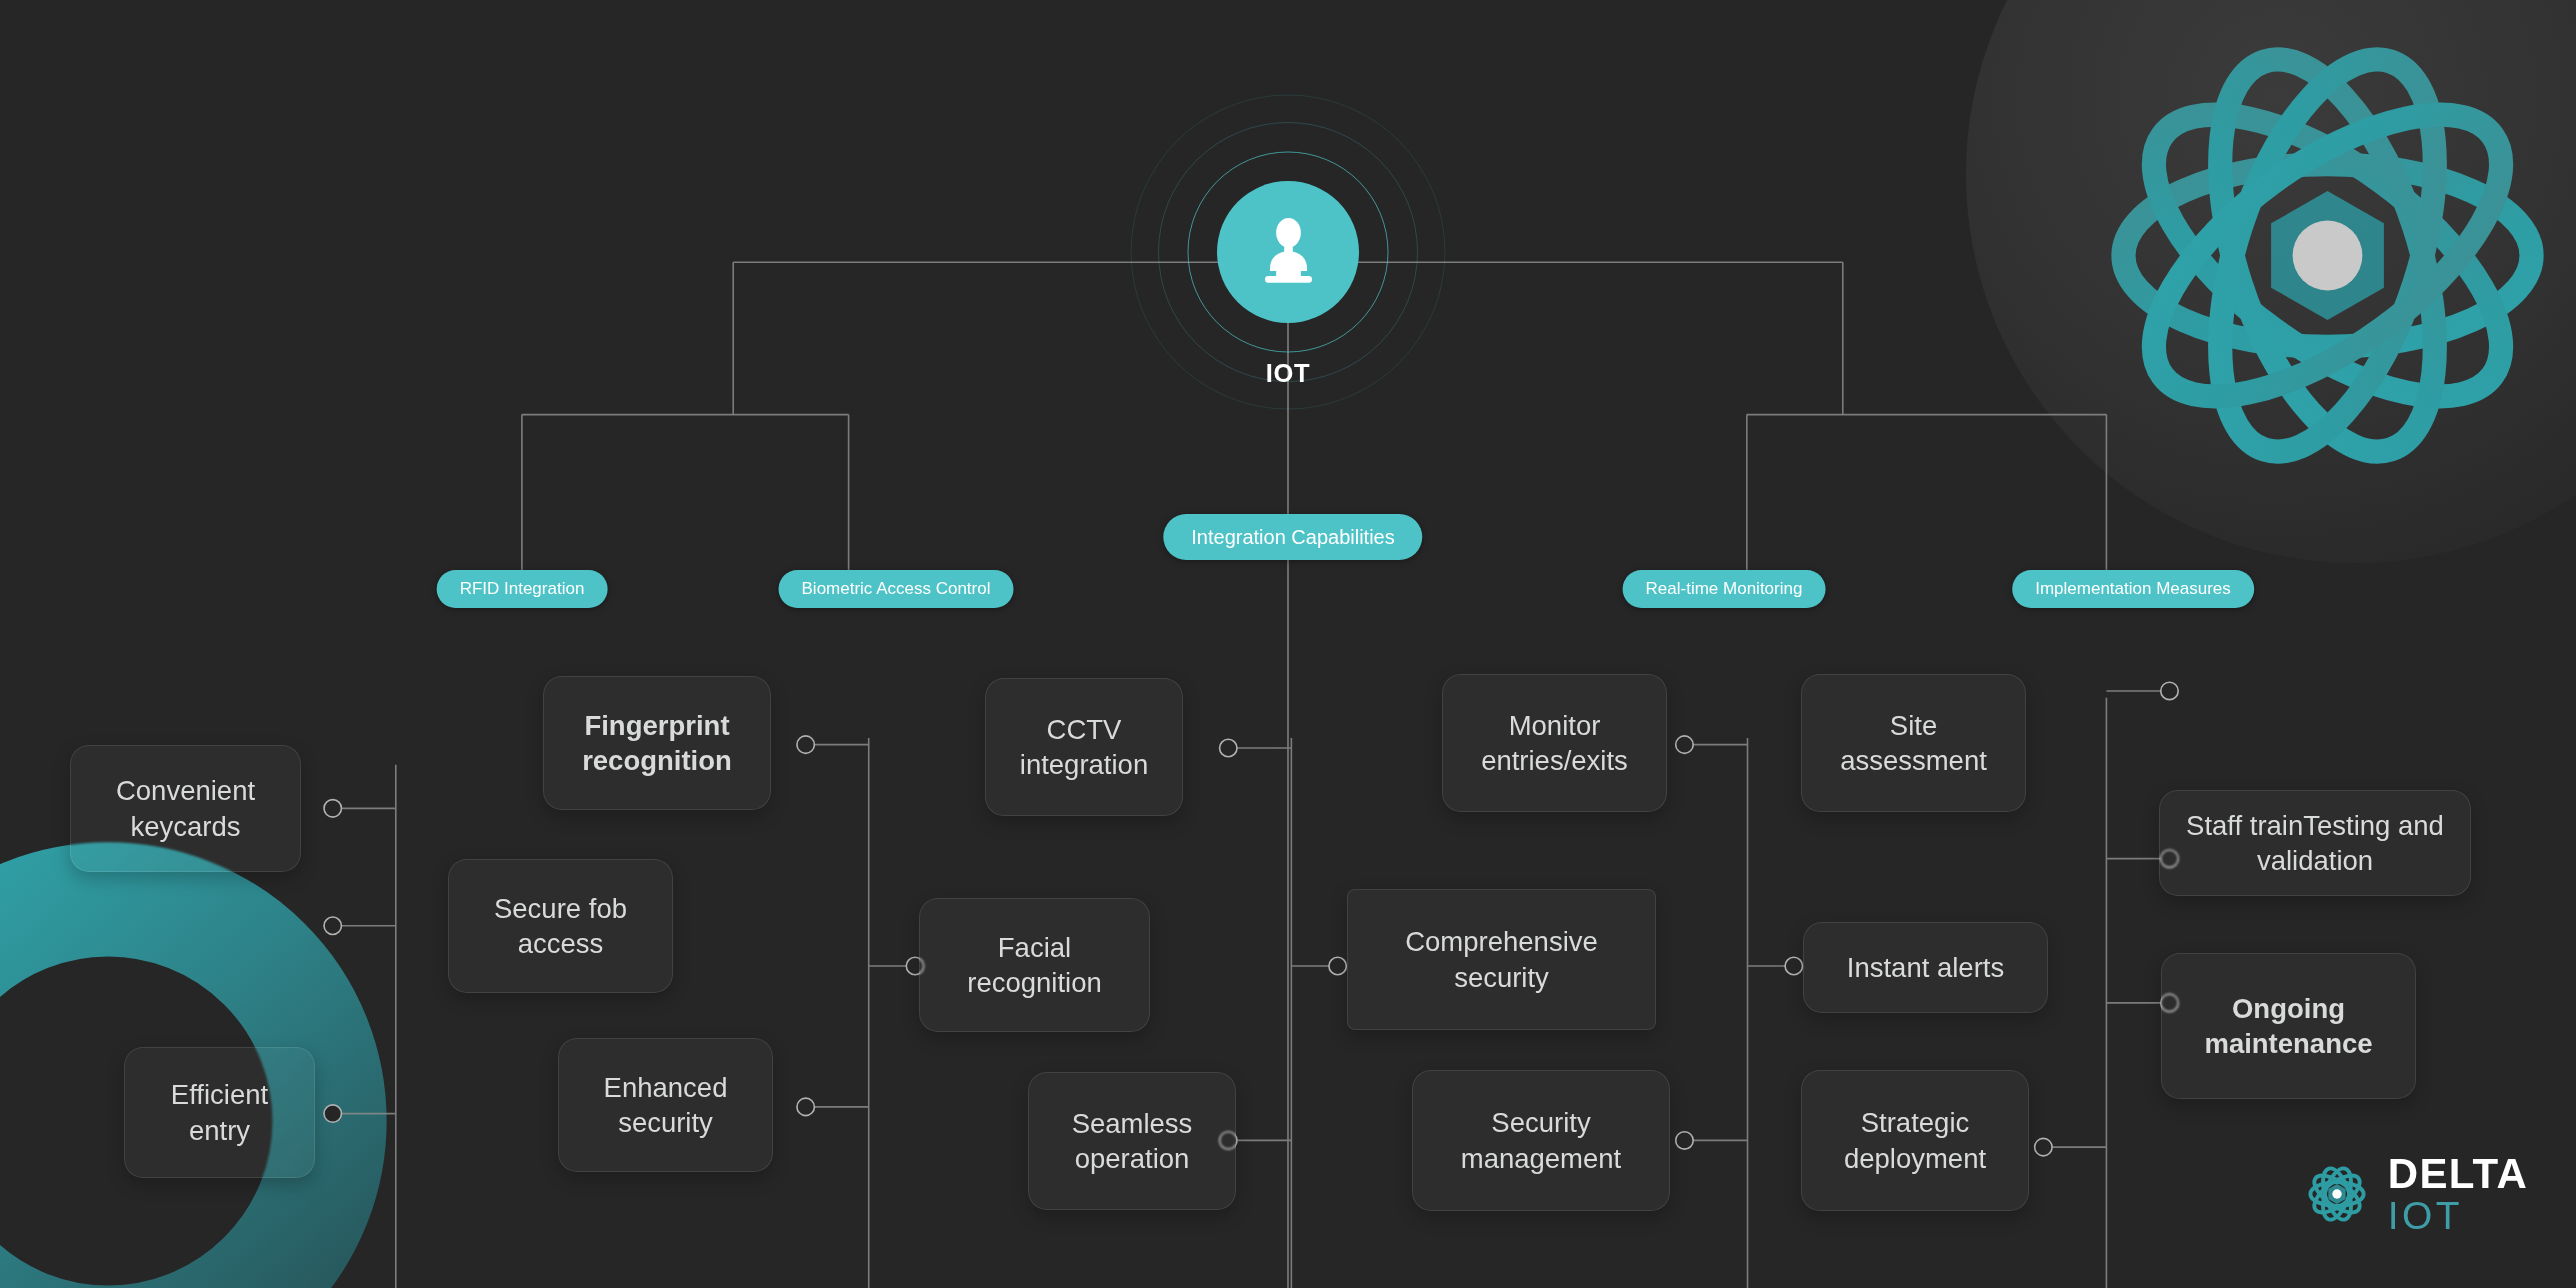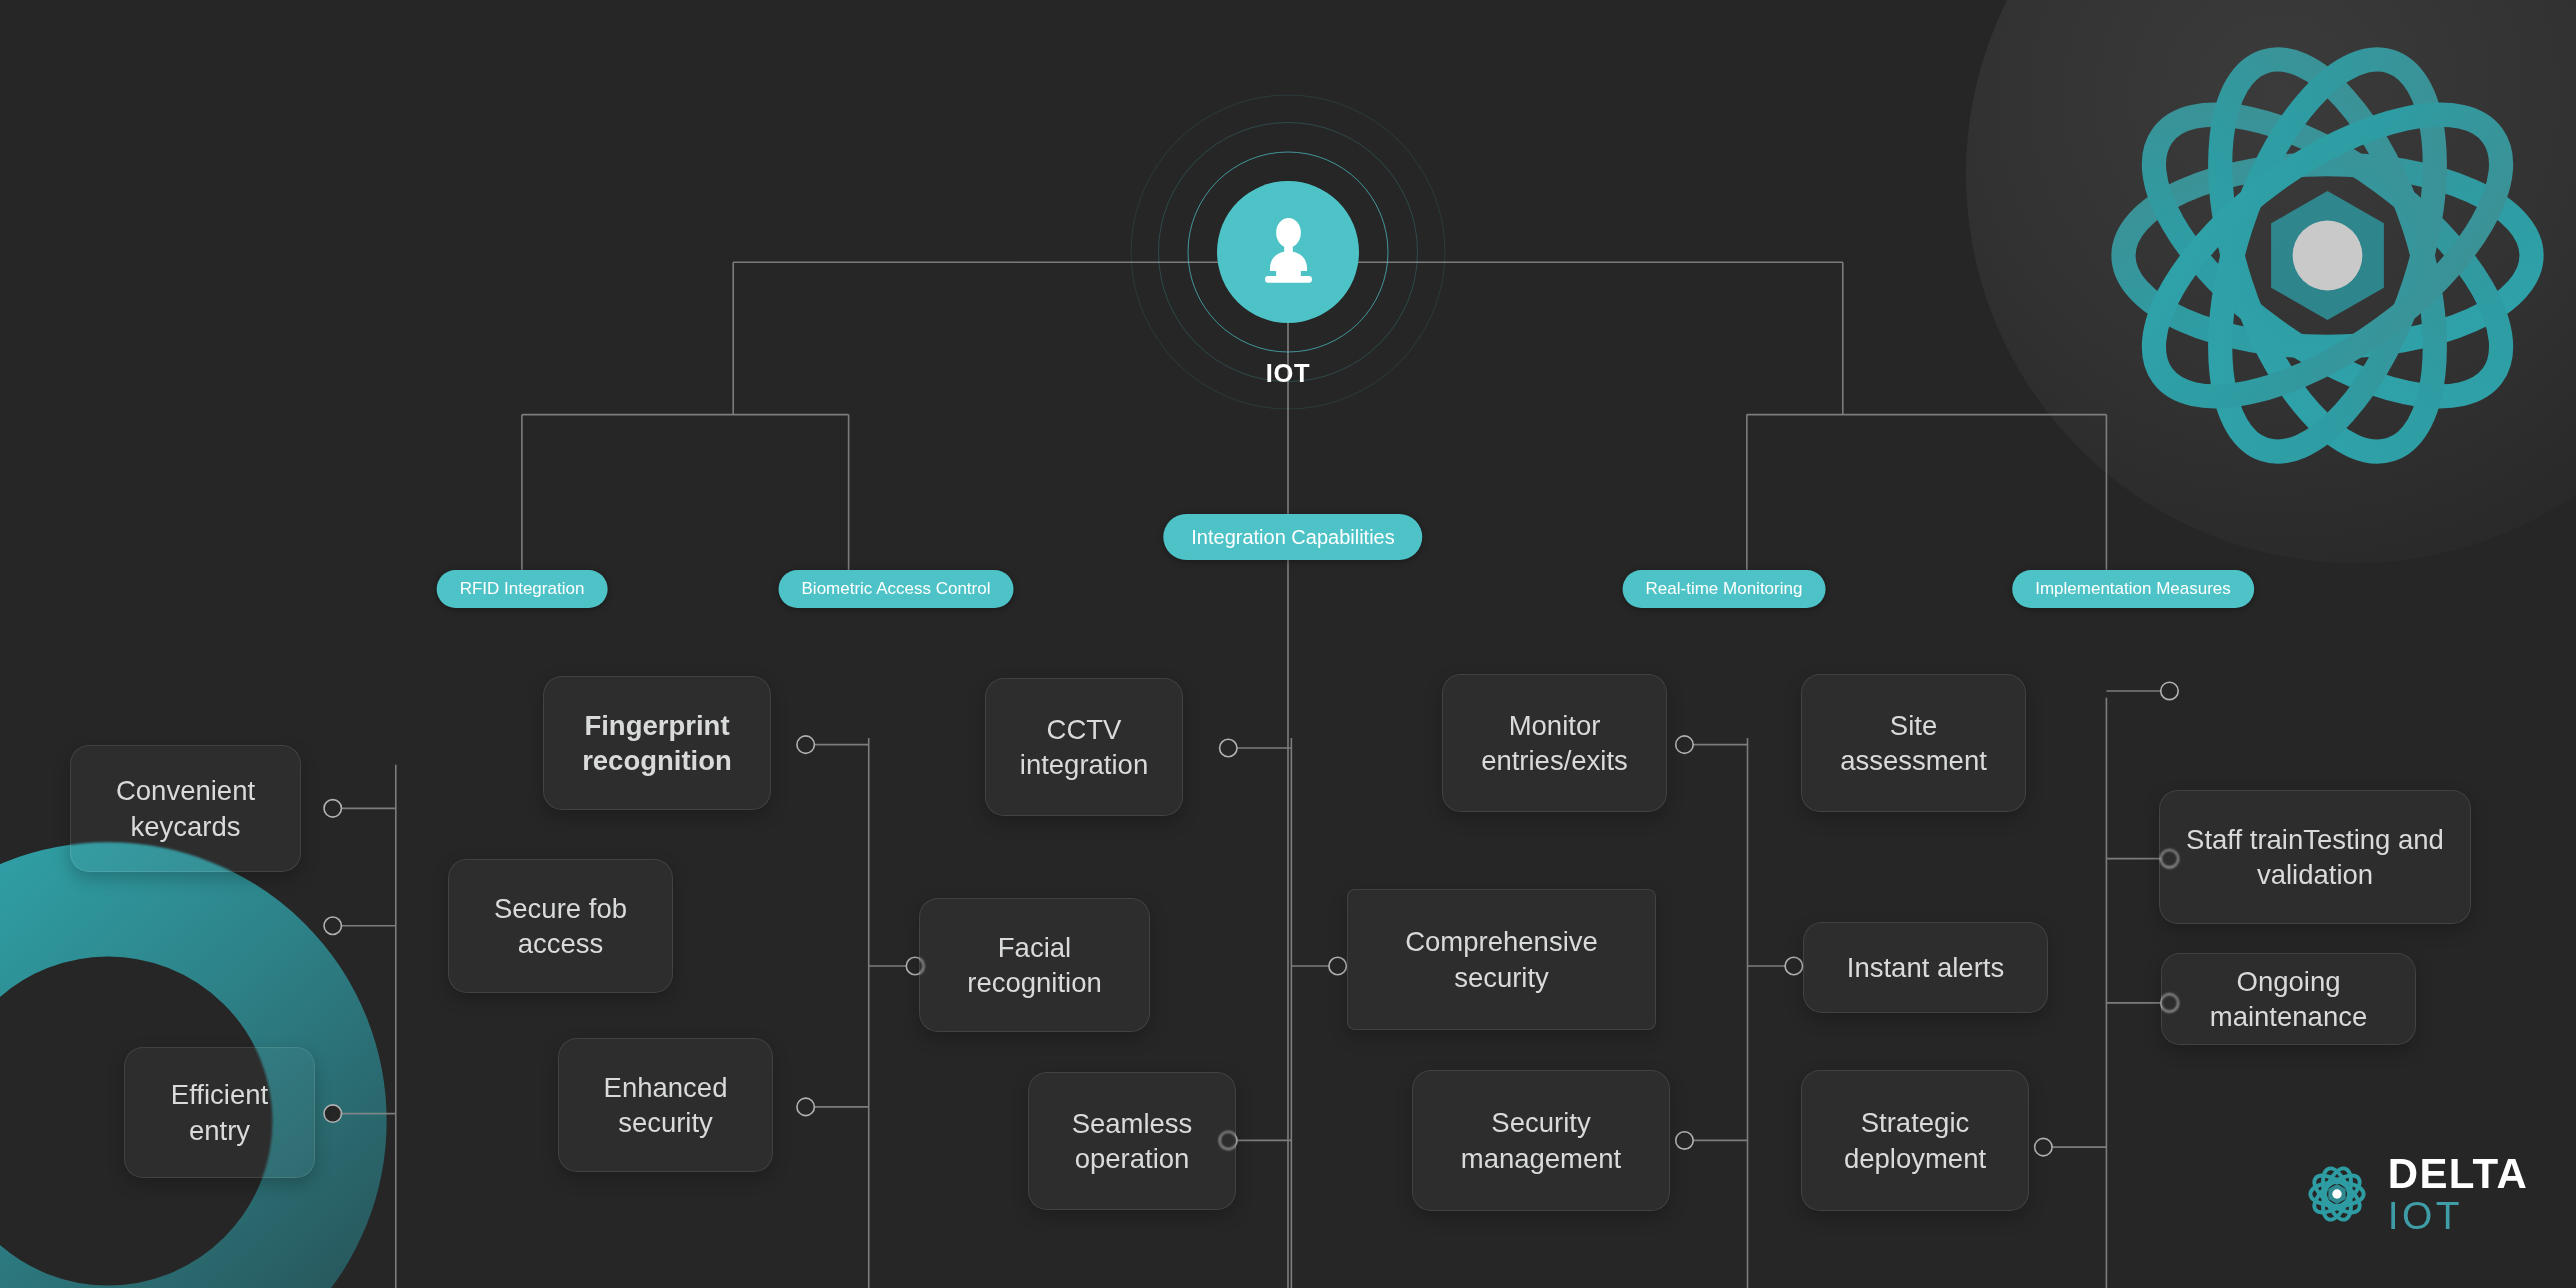--- a/index.html
+++ b/index.html
@@ -228,23 +228,23 @@
 
   <div class="card" style="left:1803px; top:922px; width:245px; height:91px;">Instant alerts</div>
 
   <div class="card" style="left:1412px; top:1070px; width:258px; height:141px;">Security management</div>
 
   <div class="card" style="left:1801px; top:674px; width:225px; height:138px;">Site assessment</div>
 
   <div class="card" style="left:1801px; top:1070px; width:228px; height:141px;">Strategic deployment</div>
 
 
-  <div class="card" style="left:2159px; top:790px; width:312px; height:134px;">Staff trainTesting and validation</div>
-
-  <div class="card" style="left:2161px; top:953px; width:255px; height:92px;">Ongoing maintenance</div>
+  <div class="card" style="left:2159px; top:790px; width:312px; height:106px;">Staff trainTesting and validation</div>
+
+  <div class="card" style="left:2161px; top:953px; width:255px; height:146px;font-weight:bold;">Ongoing maintenance</div>
 
   <div class="brand" style="left:2301px; top:1154px;">
     <svg width="72" height="72" viewBox="0 0 200 200">
       <g fill="none" stroke="#2E9CA3" stroke-width="11" stroke-linecap="round">
         <ellipse cx="100" cy="100" rx="74" ry="33" transform="rotate(0 100 100)"></ellipse>
         <ellipse cx="100" cy="100" rx="74" ry="33" transform="rotate(36 100 100)"></ellipse>
         <ellipse cx="100" cy="100" rx="74" ry="33" transform="rotate(72 100 100)"></ellipse>
         <ellipse cx="100" cy="100" rx="74" ry="33" transform="rotate(108 100 100)"></ellipse>
         <ellipse cx="100" cy="100" rx="74" ry="33" transform="rotate(144 100 100)"></ellipse>
       </g>

